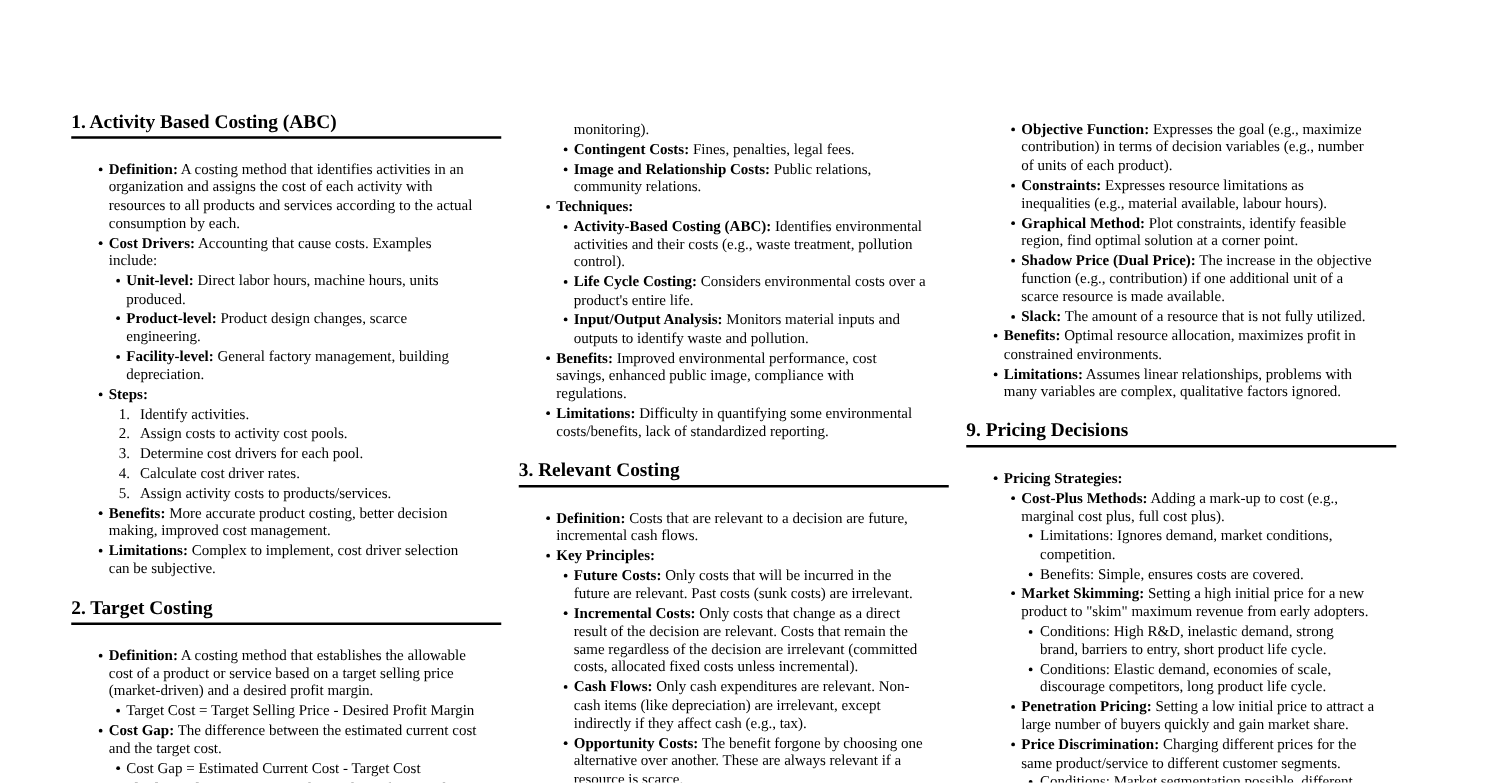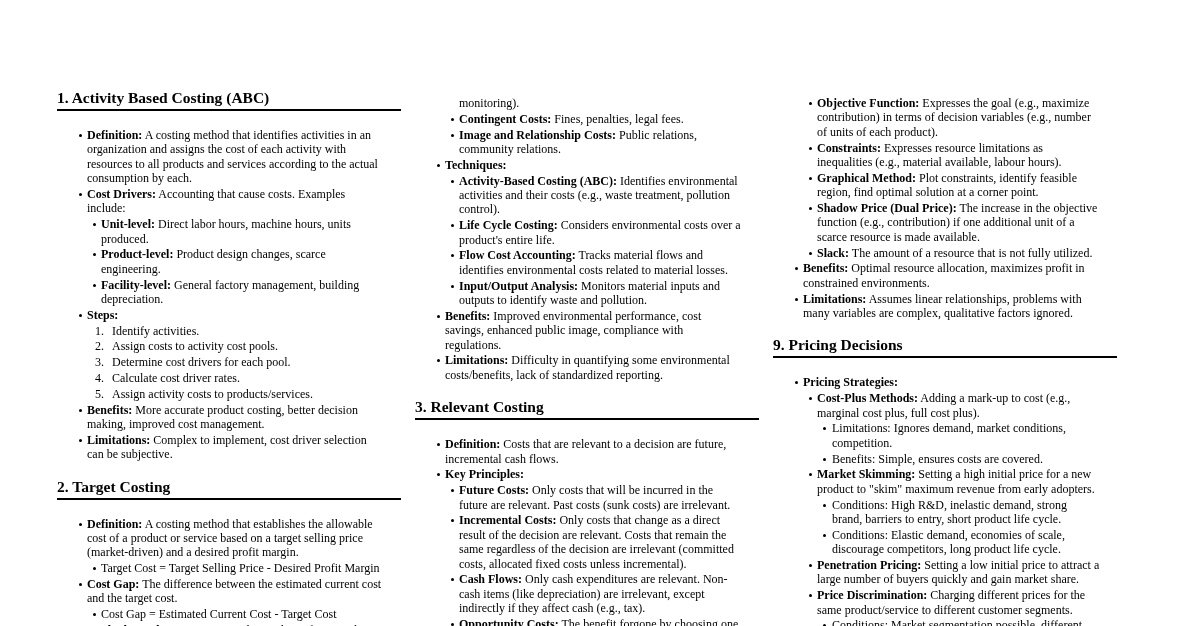--- a/index.html
+++ b/index.html
@@ -97,21 +97,20 @@
         </div>
       </section>
     <section class="col">
         <div class="list">
           <div class="item l2"><span>monitoring).</span></div>
           <div class="item l2"><span class="marker dot"></span><span class="label">Contingent Costs:</span> <span>Fines, penalties, legal fees.</span></div>
           <div class="item l2"><span class="marker dot"></span><span class="label">Image and Relationship Costs:</span> <span>Public relations, community relations.</span></div>
           <div class="item l1"><span class="marker dot"></span><span class="label">Techniques:</span></div>
           <div class="item l2"><span class="marker dot"></span><span class="label">Activity-Based Costing (ABC):</span> <span>Identifies environmental activities and their costs (e.g., waste treatment, pollution control).</span></div>
           <div class="item l2"><span class="marker dot"></span><span class="label">Life Cycle Costing:</span> <span>Considers environmental costs over a product's entire life.</span></div>
-          <div class="item l2"><span class="marker dot"></span><span class="label">Flow Cost Accounting:</span> <span>Tracks material flows and identifies environmental costs related to material losses.</span></div>
           <div class="item l2"><span class="marker dot"></span><span class="label">Input/Output Analysis:</span> <span>Monitors material inputs and outputs to identify waste and pollution.</span></div>
           <div class="item l1"><span class="marker dot"></span><span class="label">Benefits:</span> <span>Improved environmental performance, cost savings, enhanced public image, compliance with regulations.</span></div>
           <div class="item l1"><span class="marker dot"></span><span class="label">Limitations:</span> <span>Difficulty in quantifying some environmental costs/benefits, lack of standardized reporting.</span></div>
         </div>
         <h2 class="section-heading">3. Relevant Costing</h2>
         <div class="list">
           <div class="item l1"><span class="marker dot"></span><span class="label">Definition:</span> <span>Costs that are relevant to a decision are future, incremental cash flows.</span></div>
           <div class="item l1"><span class="marker dot"></span><span class="label">Key Principles:</span></div>
           <div class="item l2"><span class="marker dot"></span><span class="label">Future Costs:</span> <span>Only costs that will be incurred in the future are relevant. Past costs (sunk costs) are irrelevant.</span></div>
           <div class="item l2"><span class="marker dot"></span><span class="label">Incremental Costs:</span> <span>Only costs that change as a direct result of the decision are relevant. Costs that remain the same regardless of the decision are irrelevant (committed costs, allocated fixed costs unless incremental).</span></div>

